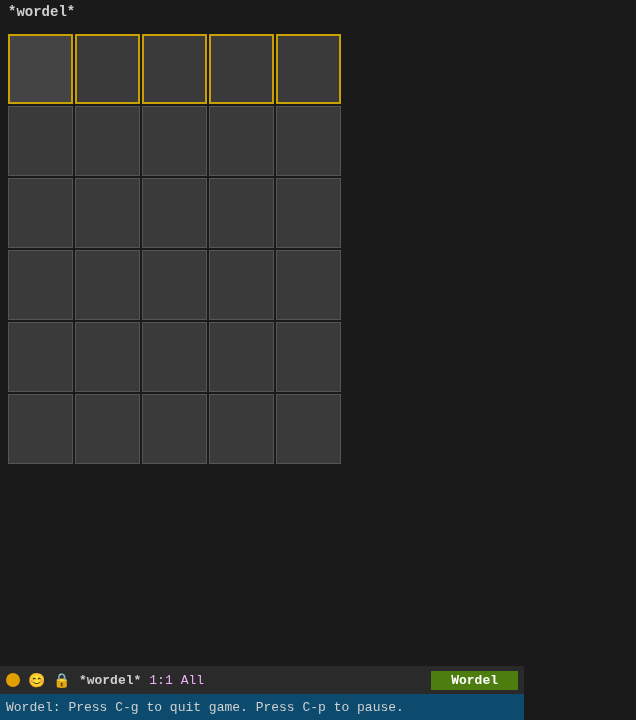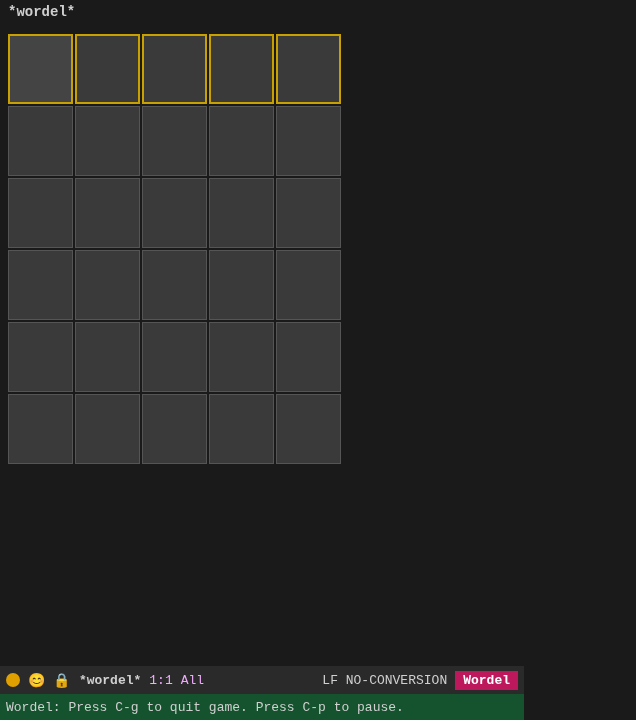--- a/index.html
+++ b/index.html
@@ -101,30 +101,30 @@
 
     .status-spacer {
       flex: 1;
     }
 
     .status-encoding {
       color: #d0d0d0;
     }
 
     .status-mode {
-      background: #be185d;
+      background: #4d7c0f;
       color: #ffffff;
-      padding: 2px 8px;
+      padding: 2px 20px;
       font-weight: bold;
       font-size: 13px;
     }
 
     #message-bar {
       height: 26px;
-      background: #14532d;
+      background: #0c4a6e;
       display: flex;
       align-items: center;
       padding: 0 6px;
       font-size: 13px;
       color: #d0d0d0;
     }
   </style>
 </head>
 <body>
 
@@ -176,21 +176,20 @@
   </div>
 
   <div id="status-bar">
     <div class="status-circle"></div>
     <span class="status-emoji">😊</span>
     <span class="status-lock">🔒</span>
     <span class="status-filename">*wordel*</span>
     <span class="status-pos">1:1</span>
     <span class="status-pos">All</span>
     <div class="status-spacer"></div>
-    <span class="status-encoding">LF NO-CONVERSION</span>
     <span class="status-mode">Wordel</span>
   </div>
 
   <div id="message-bar">
     <span>Wordel: Press C-g to quit game. Press C-p to pause.</span>
   </div>
 
 </div>
 
 </body></html>

